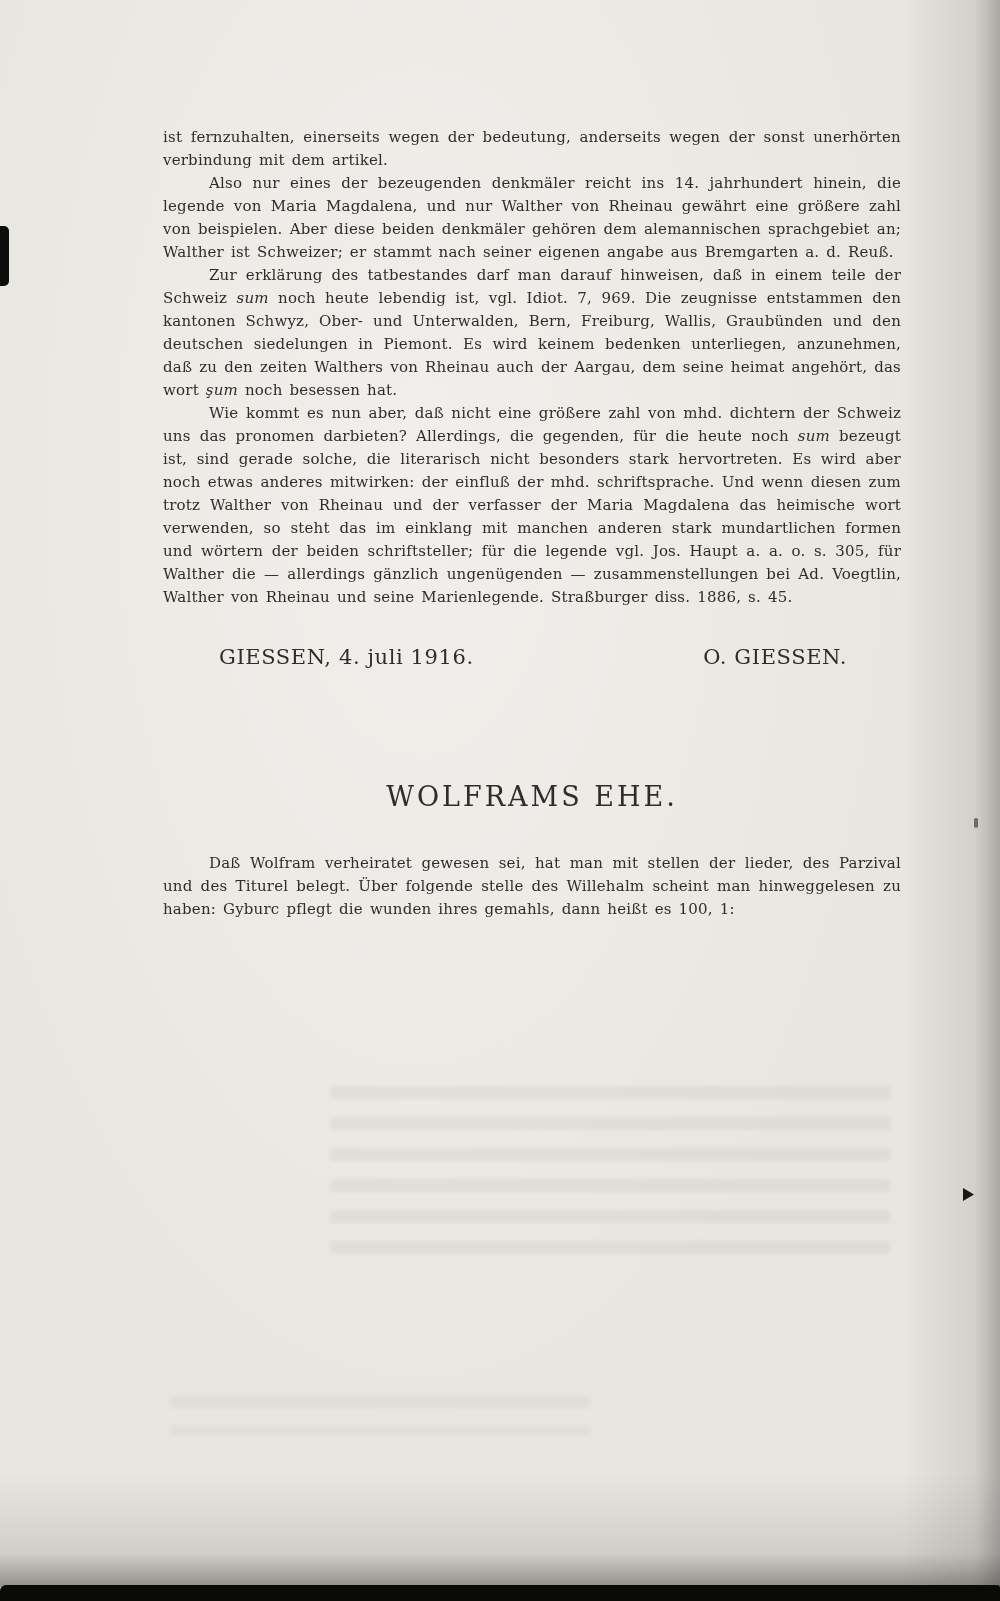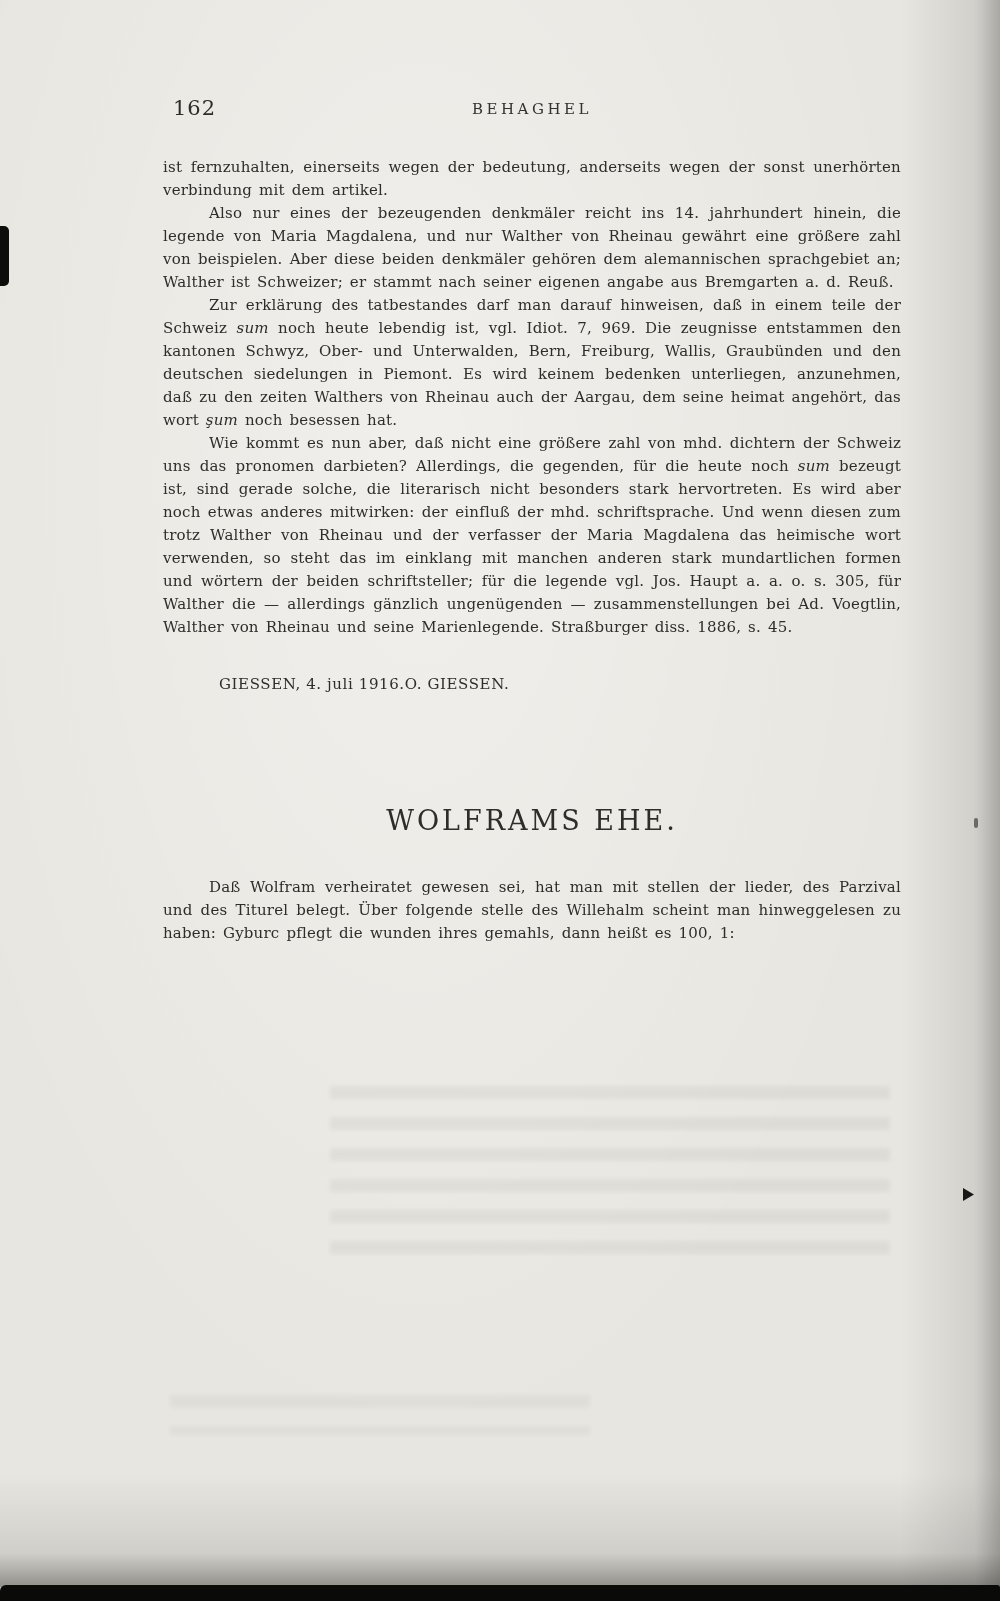--- a/index.html
+++ b/index.html
@@ -42,22 +42,23 @@
     text-align:justify;
     word-spacing:2px;
     letter-spacing:0.2px;
   }
   .para.indent { text-indent:46px; }
   .em { font-style:italic;margin-top:36px; }
 
   .signoff {
     margin-top:36px;
     display:flex;
+    justify-content:space-between;
     padding:0 54px 0 56px;
-    font-size:15px;
+    font-size:21px;
     letter-spacing:0.6px;
   }
 
   .section-title {
     margin-top:112px;
     text-align:center;
     font-size:27px;
     font-weight:400;
     letter-spacing:3px;
   }
@@ -104,24 +105,20 @@
 </head>
 <body>
 
 <div class="scan">
 
   <div class="ghost ghost-1"></div>
   <div class="ghost ghost-2"></div>
 
   <div class="text-block">
 
-    <div class="page-header">
-      <span class="page-num">162</span>
-      <span class="running-head">BEHAGHEL</span>
-    </div>
 
     <div class="page-body">
       <p class="para"><span>ist fernzuhalten, einerseits wegen der bedeutung, anderseits wegen der sonst unerhörten verbindung mit dem artikel.</span></p>
       <p class="para indent"><span>Also nur eines der bezeugenden denkmäler reicht ins 14. jahrhundert hinein, die legende von Maria Magdalena, und nur Walther von Rheinau gewährt eine größere zahl von beispielen. Aber diese beiden denkmäler gehören dem alemannischen sprachgebiet an; Walther ist Schweizer; er stammt nach seiner eigenen angabe aus Bremgarten a. d. Reuß.</span></p>
       <p class="para indent"><span>Zur erklärung des tatbestandes darf man darauf hinweisen, daß in einem teile der Schweiz </span><span class="em">sum</span><span> noch heute lebendig ist, vgl. Idiot. 7, 969. Die zeugnisse entstammen den kantonen Schwyz, Ober- und Unterwalden, Bern, Freiburg, Wallis, Graubünden und den deutschen siedelungen in Piemont. Es wird keinem bedenken unterliegen, anzunehmen, daß zu den zeiten Walthers von Rheinau auch der Aargau, dem seine heimat angehört, das wort </span><span class="em">şum</span><span> noch besessen hat.</span></p>
       <p class="para indent"><span>Wie kommt es nun aber, daß nicht eine größere zahl von mhd. dichtern der Schweiz uns das pronomen darbieten? Allerdings, die gegenden, für die heute noch </span><span class="em">sum</span><span> bezeugt ist, sind gerade solche, die literarisch nicht besonders stark hervortreten. Es wird aber noch etwas anderes mitwirken: der einfluß der mhd. schriftsprache. Und wenn diesen zum trotz Walther von Rheinau und der verfasser der Maria Magdalena das heimische wort verwenden, so steht das im einklang mit manchen anderen stark mundartlichen formen und wörtern der beiden schriftsteller; für die legende vgl. Jos. Haupt a. a. o. s. 305, für Walther die — allerdings gänzlich ungenügenden — zusammenstellungen bei Ad. Voegtlin, Walther von Rheinau und seine Marienlegende. Straßburger diss. 1886, s. 45.</span></p>
 
       <div class="signoff">
         <span>GIESSEN, 4. juli 1916.</span>
         <span>O. GIESSEN.</span>

